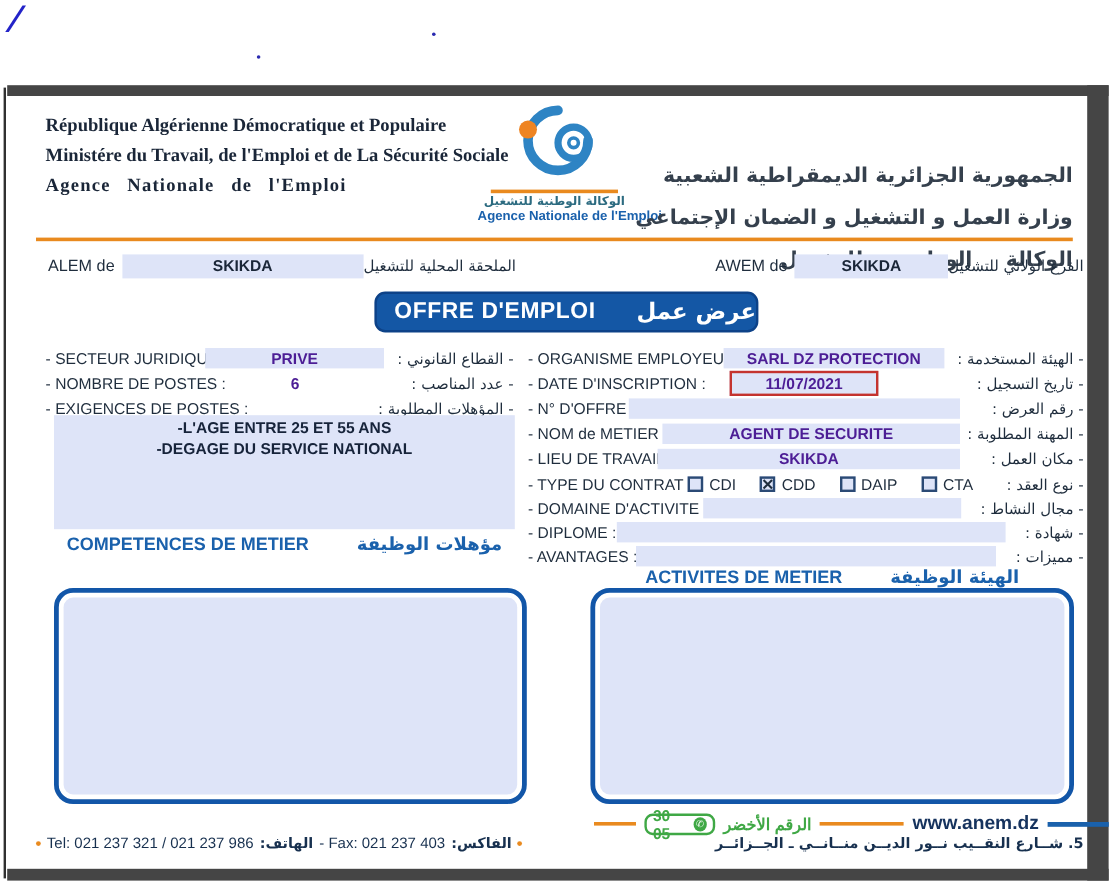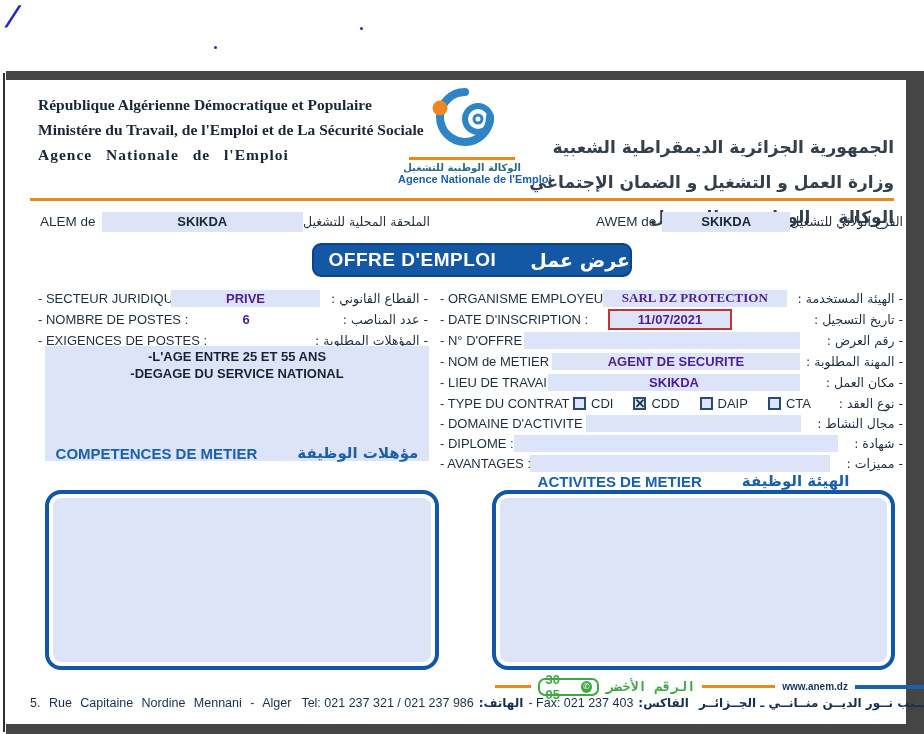--- a/index.html
+++ b/index.html
@@ -48,42 +48,42 @@
   .banner .bar2{color:#fff;font-weight:bold;font-size:19px;font-family:"DejaVu Sans",sans-serif;direction:rtl;}
   
   .frow{position:absolute;display:flex;align-items:center;height:18px;}
   .flabel{font-size:13px;color:var(--navy);white-space:nowrap;}
   .fval{font-weight:bold;font-size:13px;color:#4c1d95;}
   .ffield{height:17px;background:var(--field);display:flex;align-items:center;justify-content:center;}
   .far{font-family:"DejaVu Sans",sans-serif;direction:rtl;font-size:12.5px;color:var(--navy);white-space:nowrap;padding-left:11px;}
   .grow{flex:1;}
   .tright{text-align:right;}
   .redbox{border:2px solid var(--red);}
-  .exbox{left:45px;top:346px;width:384px;height:115px;background:var(--field);text-align:center;padding-top:3px;box-sizing:border-box;}
+  .exbox{left:45px;top:346px;width:384px;height:95px;background:var(--field);text-align:center;padding-top:3px;box-sizing:border-box;}
   .exbox div{font-weight:bold;font-size:13px;color:#16233a;line-height:16.5px;}
   .cbx{width:13px;height:13px;box-sizing:border-box;border:2px solid #2b4a75;background:var(--field);
     display:flex;align-items:center;justify-content:center;position:relative;}
   .cbx.checked::after{content:"✕";font-size:13px;font-weight:bold;color:#1f2d3d;line-height:13px;}
   .copt{display:flex;align-items:center;gap:5px;}
   .copt .clab{font-size:13px;color:var(--navy);font-weight:normal;}
   
   .sechdr{position:absolute;display:flex;align-items:center;justify-content:center;gap:40px;}
   .sechdr .sfr{color:var(--blue-text);font-weight:bold;font-size:15px;white-space:nowrap;}
   .sechdr .sar{color:var(--blue-text);font-weight:bold;font-size:15px;font-family:"DejaVu Sans",sans-serif;direction:rtl;white-space:nowrap;}
   .bigbox{position:absolute;border:4px solid #1256a8;border-radius:16px;background:#fff;padding:4px;box-sizing:border-box;}
   .bigbox .inner{width:100%;height:100%;background:var(--field);border-radius:8px;}
   
   .footrow{left:495px;top:677px;height:19px;display:flex;align-items:center;gap:7px;}
   .oline{height:3px;background:var(--orange);}
   .badge{height:18px;border:2px solid var(--green);border-radius:7px;background:#fff;display:flex;align-items:center;gap:4px;padding:0 5px;box-sizing:border-box;}
   .badge .bnum{color:var(--green);font-weight:bold;font-size:13px;}
   .phone-ic{width:12px;height:12px;border-radius:50%;background:var(--green);color:#fff;font-size:8px;display:flex;align-items:center;justify-content:center;}
   .phone-ic::before{content:"✆";}
-  .greenar{color:var(--green);font-weight:bold;font-size:13.5px;font-family:Liberation Mono, monospace;direction:rtl;white-space:nowrap;}
-  .site{color:#16335e;font-weight:bold;font-size:10px;}
+  .greenar{color:var(--green);font-weight:bold;font-size:13.5px;font-family:Liberation Sans, sans-serif;direction:rtl;white-space:nowrap;}
+  .site{color:#16335e;font-weight:bold;font-size:16px;}
   .bline{height:4px;background:var(--blue-text);}
   .addr{left:30px;top:696px;width:873px;display:flex;align-items:center;gap:5px;font-size:12.5px;color:#17304f;white-space:nowrap;}
   .addr .aar{font-family:"DejaVu Sans",sans-serif;direction:rtl;font-weight:bold;font-size:12px;}
   .addr .frwide{word-spacing:5px;}
   .odot{width:4px;height:4px;border-radius:50%;background:var(--orange);}
 </style>
 </head>
 <body>
 
 <div class="abs slash">/</div>
@@ -151,21 +151,21 @@
   <span class="flabel">- EXIGENCES DE POSTES :</span>
   <span class="far grow tright">- المؤهلات المطلوبة :</span>
 </div>
 <div class="abs exbox">
   <div>-L'AGE ENTRE 25 ET 55 ANS</div>
   <div>-DEGAGE DU SERVICE NATIONAL</div>
 </div>
 
 <div class="frow" style="left:440px;top:289px;width:463px;">
   <span class="flabel" style="width:163px;">- ORGANISME EMPLOYEUR :</span>
-  <span class="ffield fval" style="width:208px;font-family:Liberation Serif, serif;">SARL DZ PROTECTION</span>
+  <span class="ffield fval" style="width:208px;">SARL DZ PROTECTION</span>
   <span class="far grow tright">- الهيئة المستخدمة :</span>
 </div>
 <div class="frow" style="left:440px;top:310px;width:463px;">
   <span class="flabel" style="width:163px;">- DATE D'INSCRIPTION :</span>
   <span class="ffield fval redbox" style="width:120px;margin-left:5px;">11/07/2021</span>
   <span class="far grow tright">- تاريخ التسجيل :</span>
 </div>
 <div class="frow" style="left:440px;top:331px;width:463px;">
   <span class="flabel" style="width:84px;">- N° D'OFFRE :</span>
   <span class="ffield fval grow"></span>
@@ -237,21 +237,20 @@
   <span class="badge">
     <span class="bnum">30 05</span>
     <span class="phone-ic"></span>
   </span>
   <span class="greenar">الرقم الأخضر</span>
   <span class="oline" style="width:76px;"></span>
   <span class="site">www.anem.dz</span>
   <span class="bline" style="width:72px;"></span>
 </div>
 <div class="abs addr">
-  <span class="frwide">5. Rue Capitaine Nordine Mennani - Alger</span>
   <span class="odot"></span>
   <span>Tel: 021 237 321 / 021 237 986</span>
   <span class="aar">الهاتف:</span>
   <span>- Fax: 021 237 403</span>
   <span class="aar">الفاكس:</span>
   <span class="odot"></span>
   <span class="aar grow tright">5. شــارع النقــيب نــور الديــن منــانــي ـ الجــزائــر</span>
 </div>
 
 </body></html>

